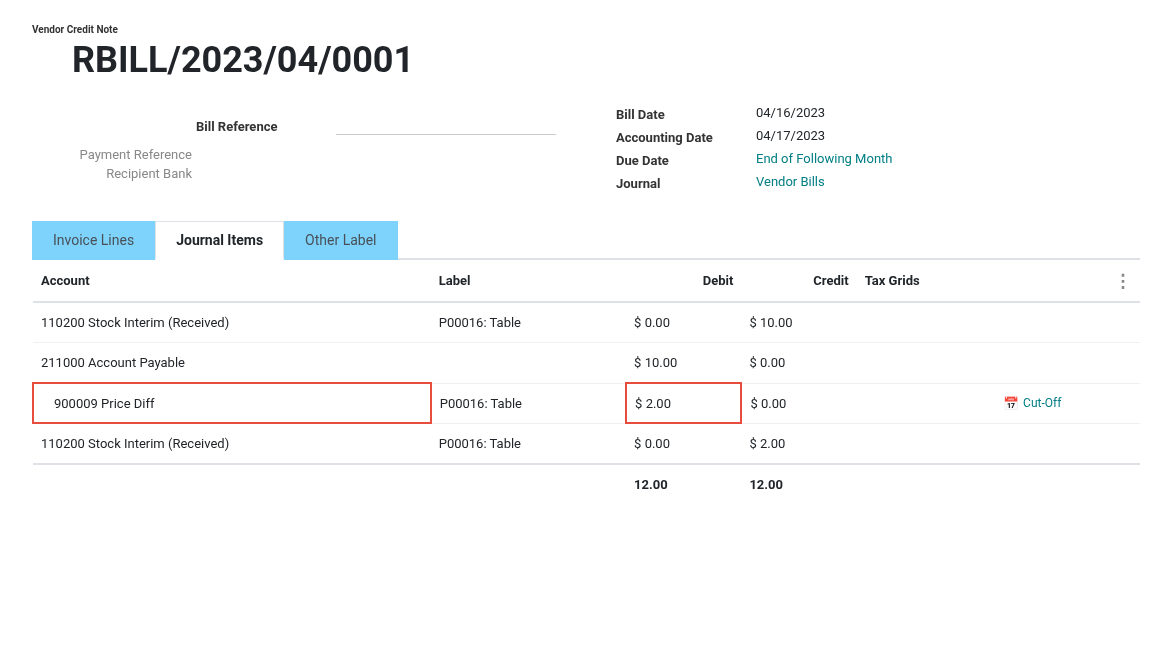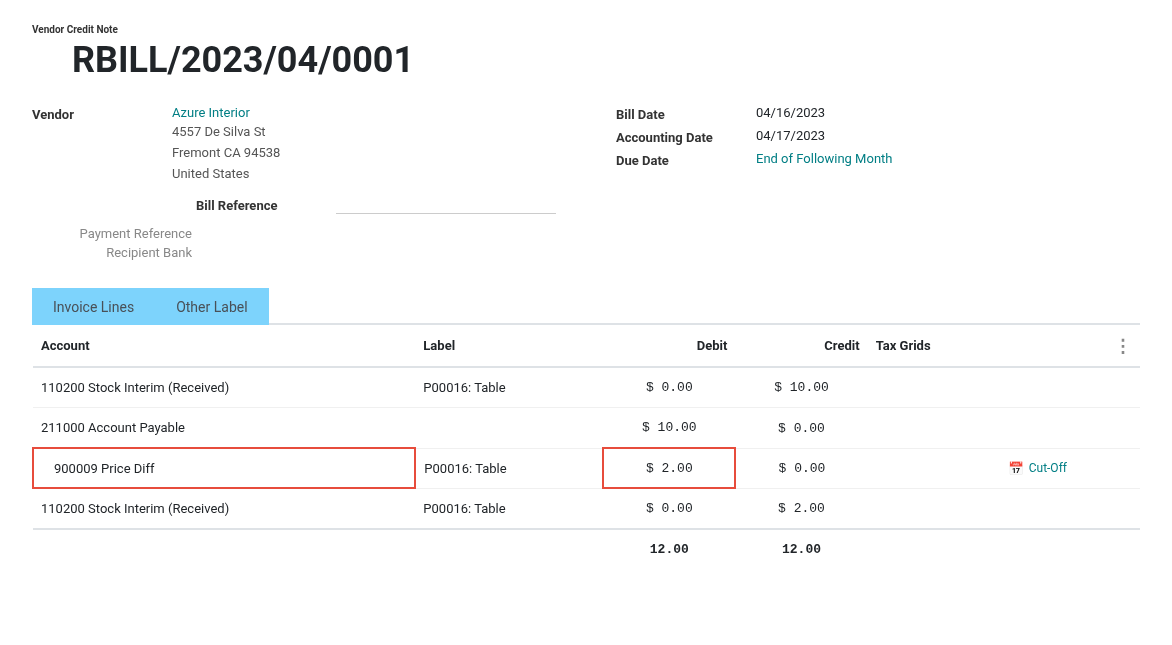--- a/index.html
+++ b/index.html
@@ -124,22 +124,21 @@
     }
     thead tr th.num {
       text-align: right;
     }
     tbody tr td {
       padding: 12px 8px;
       border-bottom: 1px solid #f0f0f0;
       color: #212529;
     }
     tbody tr td.num {
-      text-align: center;
-      font-family: Liberation Mono, monospace;
+      text-align: left;
     }
     .cutoff-btn {
       display: inline-flex;
       align-items: center;
       gap: 4px;
       color: #017e84;
       font-size: 12px;
       cursor: pointer;
     }
     .cutoff-icon {
@@ -153,31 +152,20 @@
   </style>
 </head>
 <body>
 
 <div class="doc-type">Vendor Credit Note</div>
 <div class="doc-title">RBILL/2023/04/0001</div>
 
 <div class="form-section">
 
   <div class="form-left">
-    <div class="field-row">
-      <div class="field-label">Vendor</div>
-      <div>
-        <div class="field-value link">Azure Interior</div>
-        <div class="vendor-address">
-          <div>4557 De Silva St</div>
-          <div>Fremont CA 94538</div>
-          <div>United States</div>
-        </div>
-      </div>
-    </div>
     <div class="field-row" style="margin-top:12px;justify-content:flex-end;">
       <div class="field-label">Bill Reference</div>
       <input class="field-input" type="text" value="" style="width: 220px;">
     </div>
     <div class="extra-fields">
       <div class="extra-field-row">
         <div class="extra-field-label">Payment Reference</div>
       </div>
       <div class="extra-field-row">
         <div class="extra-field-label">Recipient Bank</div>
@@ -191,25 +179,30 @@
       <div class="field-value">04/16/2023</div>
     </div>
     <div class="field-row">
       <div class="field-label">Accounting Date</div>
       <div class="field-value">04/17/2023</div>
     </div>
     <div class="field-row">
       <div class="field-label">Due Date</div>
       <div class="field-value link">End of Following Month</div>
     </div>
+    <div class="field-row">
+      <div class="field-label">Journal</div>
+      <div class="field-value link">Vendor Bills</div>
+    </div>
   </div>
 </div>
 
 <div class="tabs">
   <div class="tab">Invoice Lines</div>
+  <div class="tab active">Journal Items</div>
   <div class="tab">Other Label</div>
 </div>
 
 <div class="table-section">
   <table>
     <thead>
       <tr>
         <th>Account</th>
         <th>Label</th>
         <th class="num">Debit</th>

